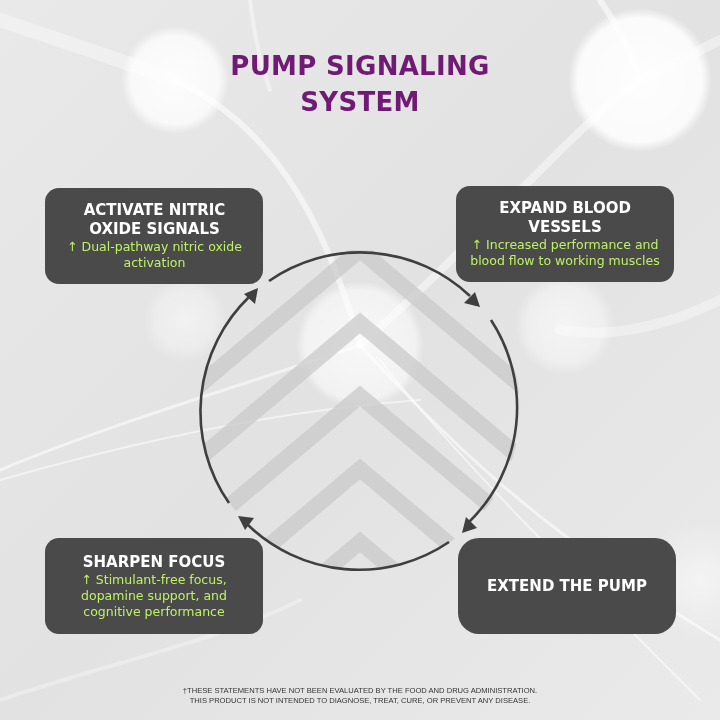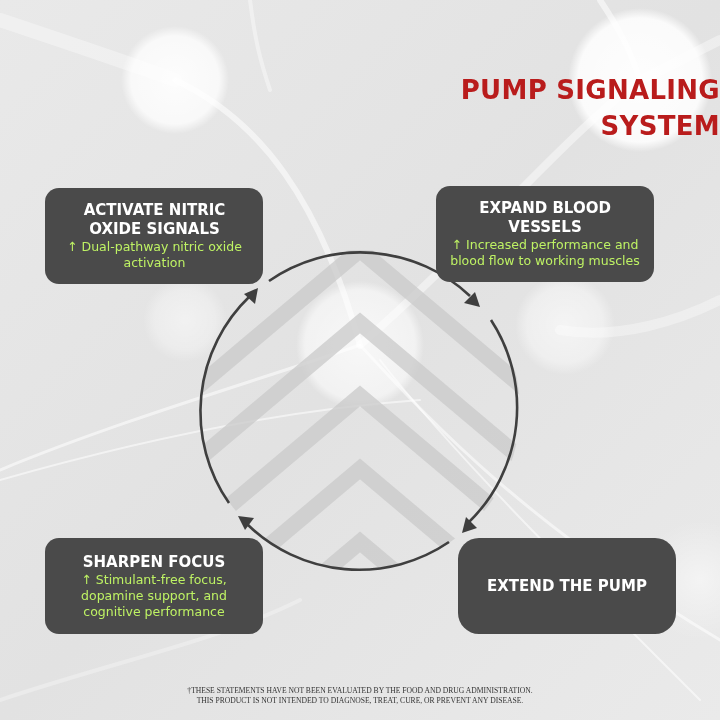--- a/index.html
+++ b/index.html
@@ -14,47 +14,47 @@
       radial-gradient(circle at 640px 80px, rgba(255,255,255,0.95) 0, rgba(255,255,255,0.85) 62px, rgba(255,255,255,0) 72px),
       radial-gradient(circle at 175px 80px, rgba(255,255,255,0.9) 0, rgba(255,255,255,0.75) 44px, rgba(255,255,255,0) 54px),
       radial-gradient(circle at 360px 345px, rgba(255,255,255,0.75) 0, rgba(255,255,255,0.55) 55px, rgba(255,255,255,0) 64px),
       radial-gradient(circle at 565px 325px, rgba(255,255,255,0.6) 0, rgba(255,255,255,0.4) 38px, rgba(255,255,255,0) 50px),
       radial-gradient(circle at 185px 320px, rgba(255,255,255,0.5) 0, rgba(255,255,255,0.3) 30px, rgba(255,255,255,0) 42px),
       radial-gradient(circle at 700px 580px, rgba(255,255,255,0.5) 0, rgba(255,255,255,0) 60px),
       linear-gradient(135deg, #e9e9e9 0%, #e2e2e2 50%, #eaeaea 100%);
   }
   .bg-svg { position: absolute; inset: 0; }
   .title {
-    position: absolute; left: 0; right: 0; top: 72px;
-    text-align: right; font-family: "DejaVu Sans", sans-serif;
+    position: absolute; left: 0; right: 0; top: 48px;
+    text-align: center; font-family: "DejaVu Sans", sans-serif;
     font-weight: bold; font-size: 26px; line-height: 36px;
-    color: #b91c1c; letter-spacing: 0.3px;
+    color: #701a75; letter-spacing: 0.3px;
   }
   .diagram { position: absolute; left: 0; top: 0; width: 720px; height: 720px; }
   .box {
     position: absolute; width: 218px; height: 96px;
     background: #4a4a4a; border-radius: 14px;
     color: #fff; text-align: center;
     display: flex; flex-direction: column; justify-content: center;
     box-sizing: border-box; padding: 4px 6px;
   }
   .box .head {
     font-weight: bold; font-size: 15px; line-height: 19px; color: #fff;
   }
   .box .desc {
     font-size: 12.5px; line-height: 16px; color: #bef264;
   }
   #box-tl { left: 45px; top: 188px; padding-left: 7px; }
-  #box-tr { left: 436px; top: 186px; }
+  #box-tr { left: 456px; top: 186px; }
   #box-bl { left: 45px; top: 538px; }
   #box-br { left: 458px; top: 538px; border-radius: 21px; }
   .disclaimer {
     position: absolute; left: 0; right: 0; top: 686px;
     text-align: center; font-size: 7.6px; line-height: 10px; color: #333;
-    font-family: Liberation Serif, serif;
+    font-family: Liberation Sans, sans-serif;
   }
 </style>
 </head>
 <body>
 
 <div class="bg"></div>
 <svg class="bg-svg" width="720" height="720" viewBox="0 0 720 720">
   <g stroke="#ffffff" stroke-opacity="0.55" fill="none" stroke-linecap="round">
     <path d="M0 20 C60 40 120 60 175 80" stroke-width="14" stroke-opacity="0.35"></path>
     <path d="M175 80 C260 120 320 200 360 345" stroke-width="6"></path>

